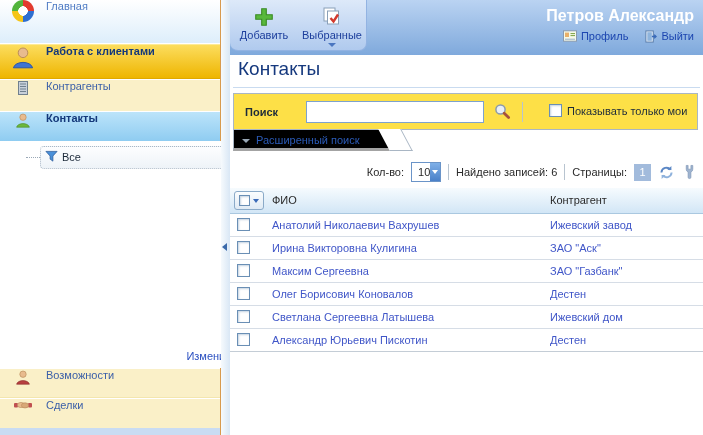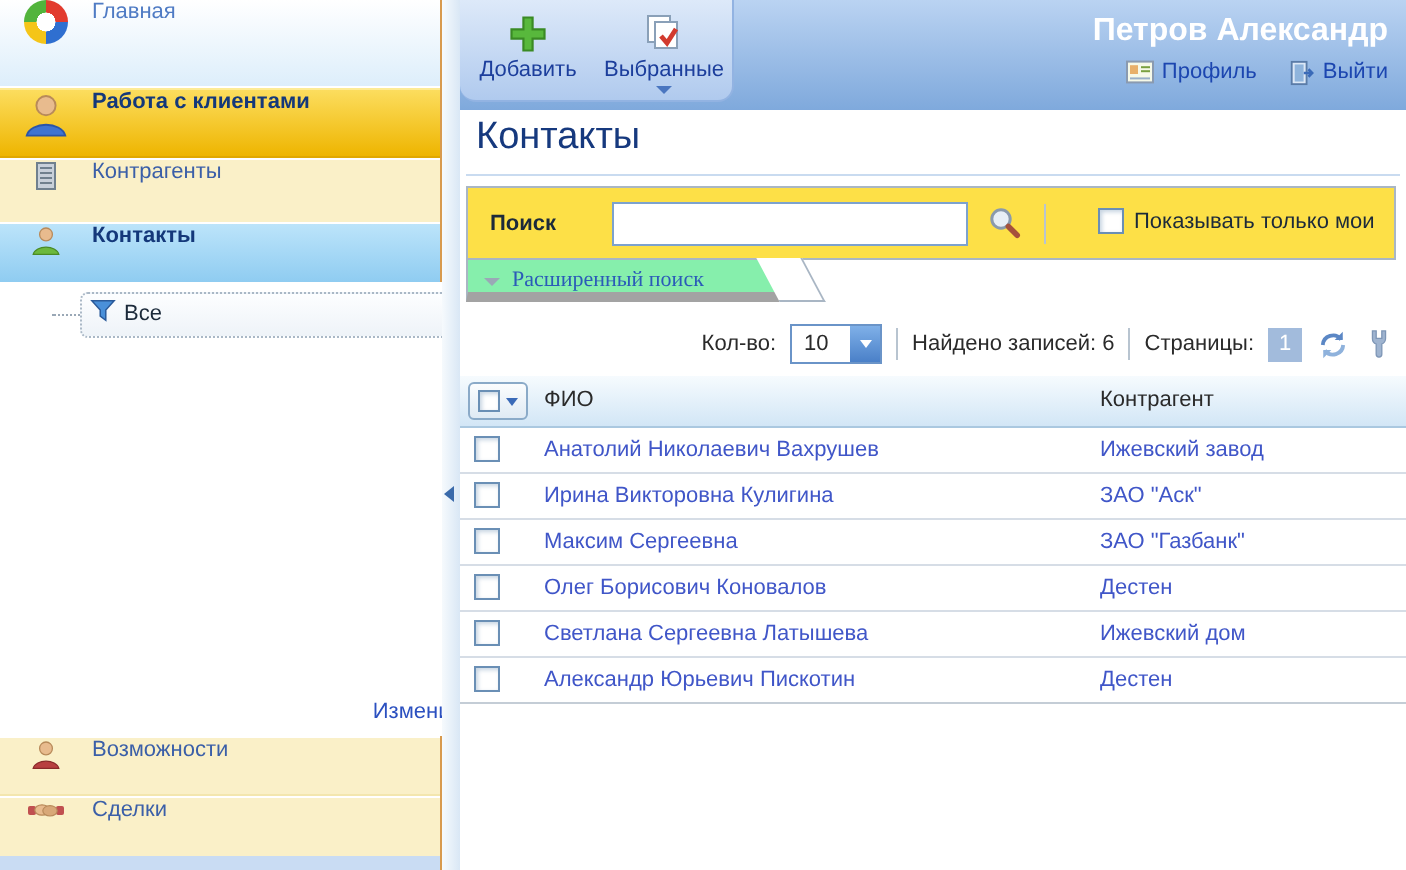--- a/index.html
+++ b/index.html
@@ -48,27 +48,27 @@
   .title-rule { position:absolute; top:87px; left:3px; right:3px; height:1px; background:#c9dbf0; }
 
   .search-panel { position:absolute; top:93px; left:3px; width:465px; height:37px; border:1px solid #a9b6c4; background:#fde047; }
   .search-label { position:absolute; left:11px; top:12px; font-weight:bold; color:#1c2a3a; }
   .search-input { position:absolute; left:72px; top:7px; width:178px; height:22px; border:1px solid #7da2ce; padding:0 4px; font:inherit; }
   .search-go { position:absolute; left:259px; top:8px; width:18px; height:18px; cursor:pointer; }
   .search-div { position:absolute; left:288px; top:8px; width:1px; height:20px; background:#b8c4d0; }
   .only-mine { position:absolute; left:298px; top:10px; display:flex; gap:5px; align-items:center; color:#1c2a3a; cursor:pointer;margin-left:17px; }
   .cb { width:13px; height:13px; border:1px solid #6a8fb5; background:#fff; display:inline-block; box-shadow:inset 1px 1px 2px rgba(90,130,170,.35); }
 
-  .adv-tab { position:absolute; top:130px; left:3px; width:158px; height:21px; border-left:1px solid #a9b6c4; border-bottom:5px solid #a3a3a3; background:#86efac;font-family:Liberation Serif, serif; }
+  .adv-tab { position:absolute; top:130px; left:3px; width:158px; height:21px; border-left:1px solid #a9b6c4; border-bottom:3px solid #a3a3a3; background:#000000; }
   .adv-tab::after { content:""; position:absolute; right:-16px; top:-1px; width:22px; height:21px; border-right:1px solid #a9b6c4; border-bottom:1px solid #a9b6c4; transform:skewX(28deg); background:#fff; }
   .adv-arrow { position:absolute; left:8px; top:9px; width:0; height:0; border-left:4px solid transparent; border-right:4px solid transparent; border-top:4px solid #9aa8b6; }
   .adv-link { position:absolute; left:22px; top:4px; color:#2b5bb8; cursor:pointer; }
 
   .pagination { position:absolute; top:161px; right:6px; height:22px; display:flex; align-items:center; gap:7px; color:#2a2a2a; }
-  .count-select { display:flex; width:46px; height:20px; border:1px solid #6a94c8; cursor:pointer; background:#fff; }
+  .count-select { display:flex; width:30px; height:20px; border:1px solid #6a94c8; cursor:pointer; background:#fff; }
   .count-value { flex:1; display:flex; align-items:center; padding-left:6px; }
   .count-btn { width:15px; background:linear-gradient(#7fb0e8,#4a80c8); display:flex; align-items:center; justify-content:center; }
   .caret-white { width:0; height:0; border-left:3px solid transparent; border-right:3px solid transparent; border-top:4px solid #fff; }
   .vdiv { width:1px; height:16px; background:#b8c4d0; }
   .page-box { width:17px; height:17px; background:#a2bbdc; color:#fff; text-align:center; line-height:17px; cursor:pointer; }
   .pg-icon { cursor:pointer; display:flex; align-items:center; }
 
   .grid { position:absolute; top:188px; left:0; right:0; }
   .grid-header { position:relative; height:26px; background:linear-gradient(#f6fbfe,#d2e6f6); border-bottom:1px solid #aac8e0; color:#2a2a2a; }
   .hdr-cb { position:absolute; left:4px; top:3px; width:30px; height:19px; border:1px solid #8aaac8; border-radius:3px; background:linear-gradient(#fbfdfe,#dfeaf4); display:flex; align-items:center; justify-content:center; gap:3px; cursor:pointer; }

